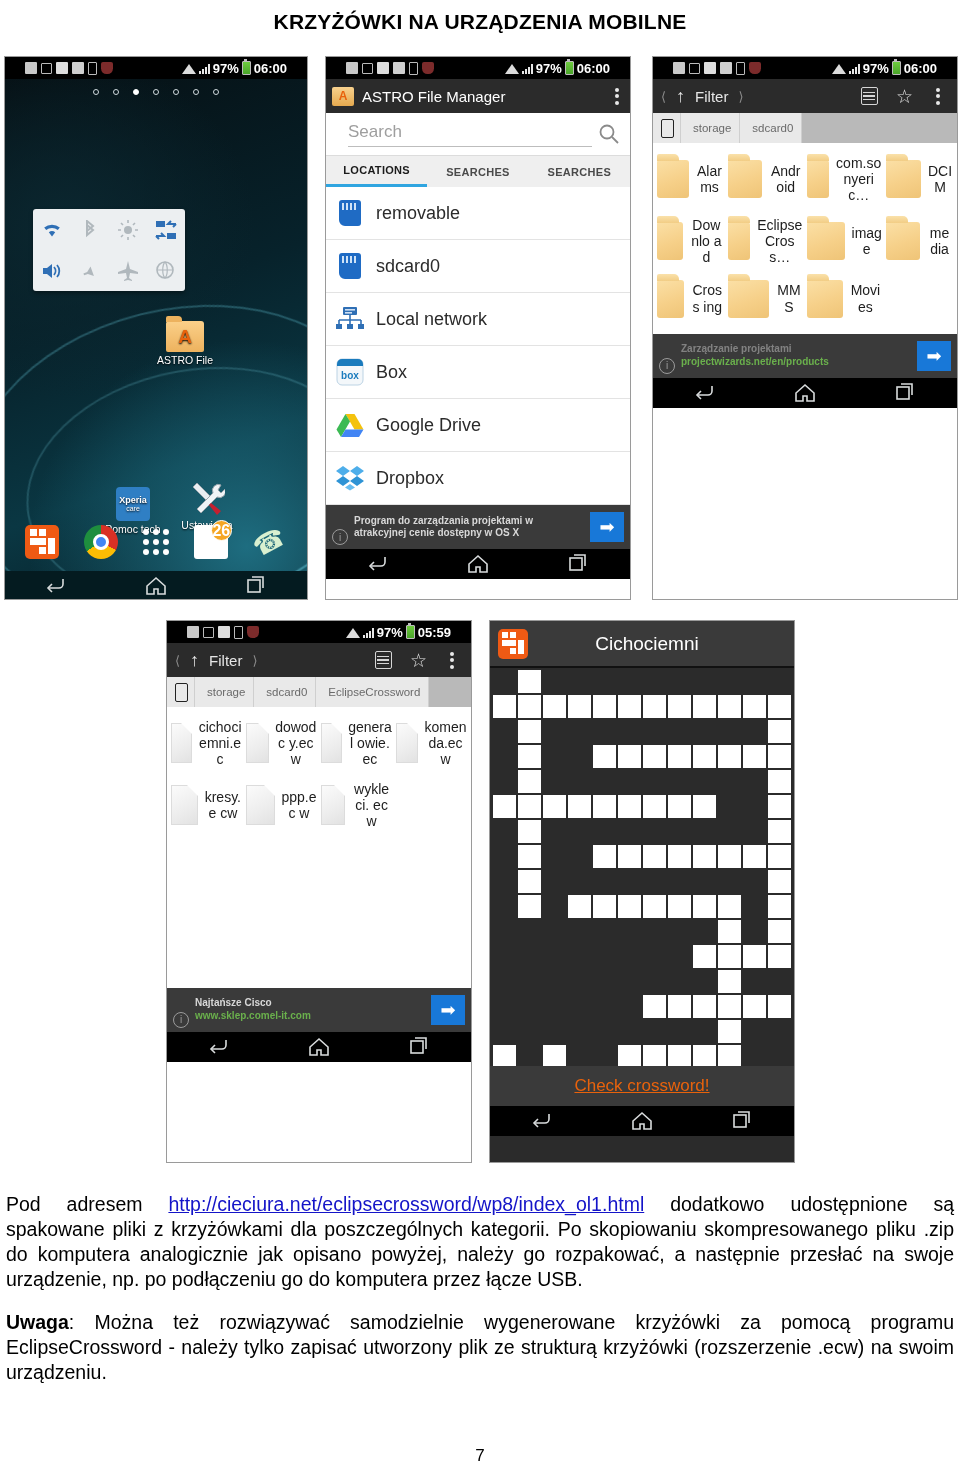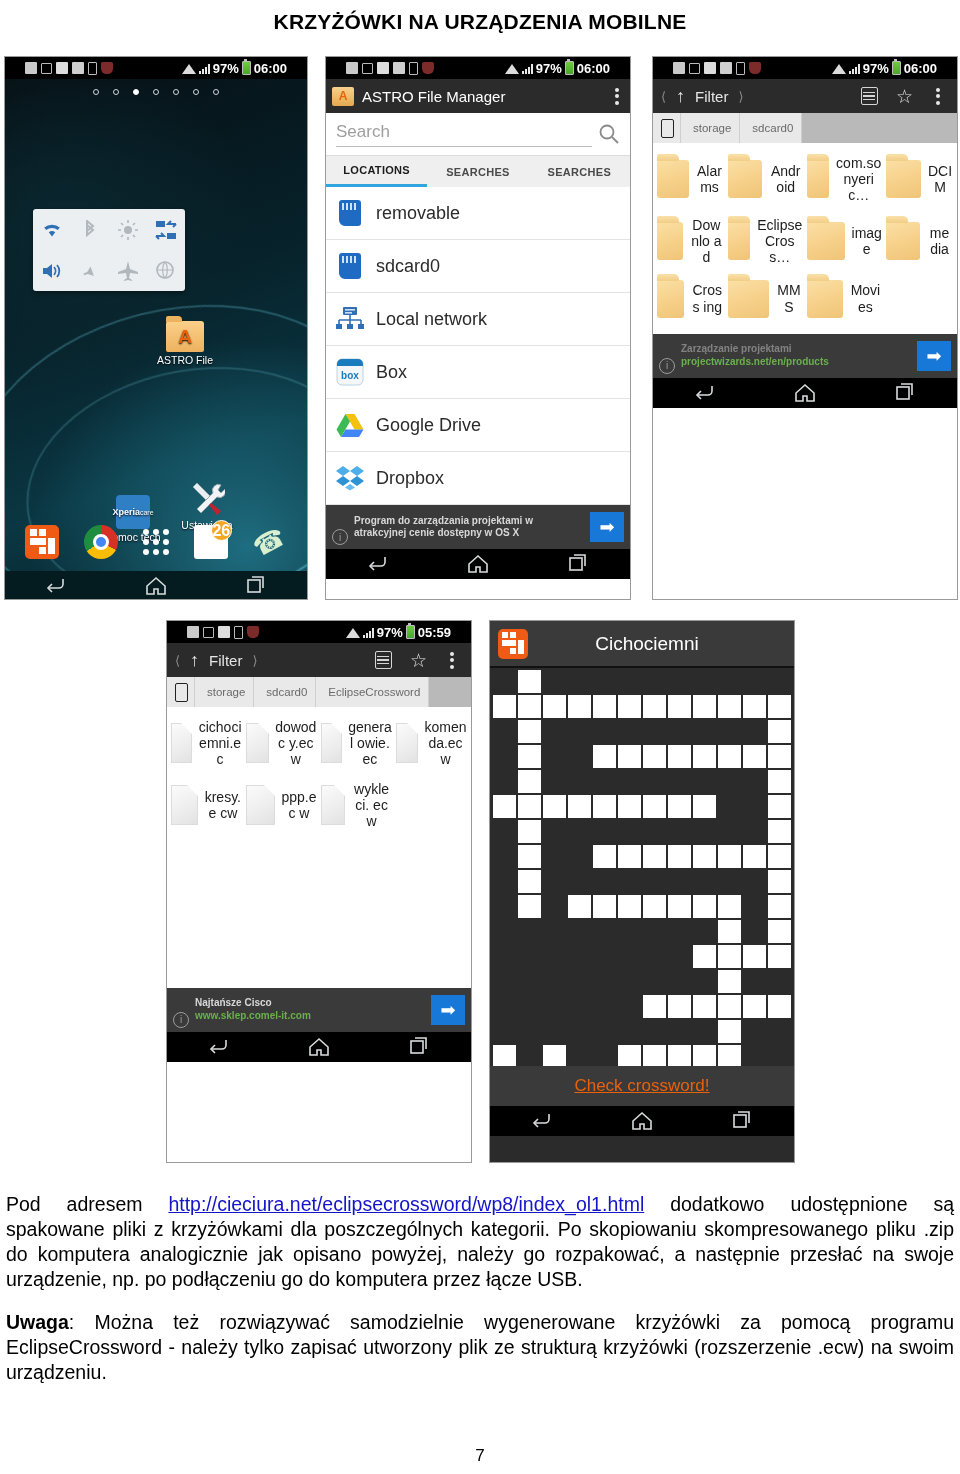--- a/index.html
+++ b/index.html
@@ -132,23 +132,23 @@
   }
   .astro-icon:before{
     content:"";position:absolute;left:0;top:-5px;width:16px;height:6px;border-radius:2px 4px 0 0;
     background:#edb25e;
   }
   .astro-icon span{
     position:absolute;left:50%;top:52%;transform:translate(-50%,-50%);
     color:#e8620c;font-weight:bold;font-size:19px;font-family:"Liberation Sans",sans-serif;
   }
   .xperia-icon {
-    width:34px;height:34px;margin:12px auto 2px;
+    width:34px;height:34px;margin:4px auto 2px;
     background:#2f7fc4;border-radius:4px;
-    display:flex;align-items:center;justify-content:center;
+    display:flex;flex-direction:column;align-items:center;justify-content:center;
     color:#fff;line-height:1;
   }
   .xperia-icon b{font-size:9px}
   .xperia-icon i{font-size:7px;font-style:normal}
   .tools-icon{width:36px;height:34px;margin:0 auto 2px;position:relative;}
   .dock {
     position:absolute;left:0;right:0;bottom:6px;height:46px;
     display:flex;align-items:center;justify-content:space-around;padding:0 8px;
   }
   .dock-ico{width:34px;height:34px;border-radius:5px;position:relative;}
@@ -176,21 +176,21 @@
     padding:0 6px;gap:8px;font-size:15px;
   }
   .astro-appbar .logo{width:22px;height:19px;border-radius:2px;background:linear-gradient(#f8d18d,#e5a94f);position:relative;}
   .astro-appbar .logo:after{content:"A";position:absolute;left:50%;top:50%;transform:translate(-50%,-50%);color:#e8620c;font-size:12px;font-weight:bold;}
   .kebab{margin-left:auto;display:flex;flex-direction:column;gap:2.5px;padding:0 5px;}
   .kebab i{width:4px;height:4px;background:#e9e9e9;border-radius:50%;display:block;}
   .search-row{
     height:42px;display:flex;align-items:center;padding:0 10px;gap:6px;background:#fff;
   }
   .search-box{
-    flex:1;border-bottom:1px solid #bdbdbd;color:#9e9e9e;font-size:17px;padding-bottom:4px;
+    flex:1;border-bottom:1px solid #bdbdbd;color:#9e9e9e;font-size:17px;padding-bottom:4px;margin-left:12px;
   }
   .search-mag{width:22px;height:22px;}
   .tabs{
     height:31px;display:flex;align-items:stretch;background:#efefef;border-top:1px solid #dcdcdc;
   }
   .tab{flex:1;display:flex;align-items:center;justify-content:center;font-size:11px;font-weight:bold;color:#4a4a4a;letter-spacing:0.3px;}
   .tab.active{color:#1b1b1b;border-bottom:3px solid #30a5e0;}
   .loc-list{background:#fff;}
   .loc-item{
     height:52px;display:flex;align-items:center;gap:12px;padding:0 10px;

